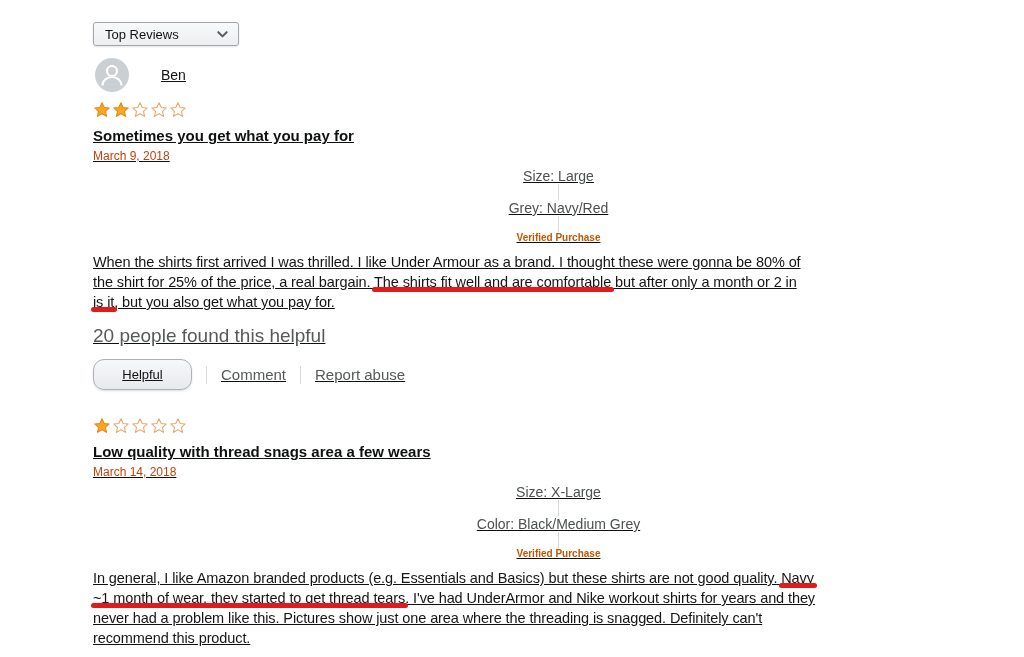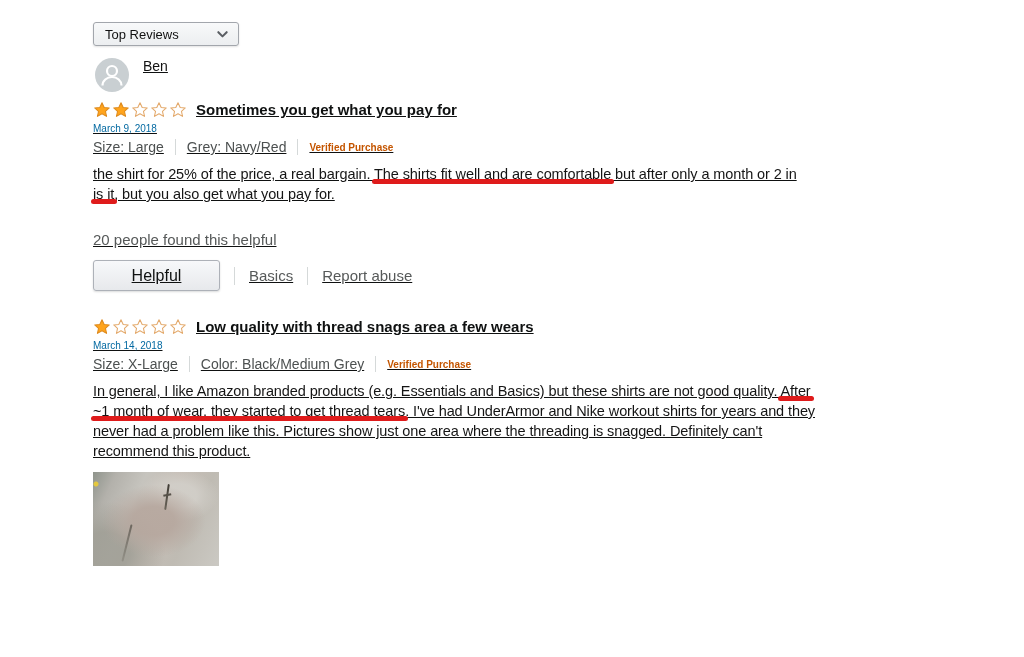--- a/index.html
+++ b/index.html
@@ -25,45 +25,48 @@
     box-shadow: 0 1px 2px rgba(15,17,17,.12);
     font-size: 13px;
     color: #111;
     cursor: pointer;
   }
   .sort-dropdown .chev { display: inline-flex; margin-top: 1px; }
 
   
   .author-row {
     display: flex;
-    gap: 14px;
+    align-items: center;
+    gap: 32px;
     margin-top: 12px;
     margin-left: 2px;
   }
   .avatar { width: 34px; height: 34px; display: inline-flex; }
   .author-name { font-size: 14px; color: #111; }
 
   
   .title-row {
     display: flex;
     gap: 9px;
     margin-top: 9px;
+    flex-direction: column;
   }
   .stars { display: inline-flex; gap: 1px; }
   .stars svg { display: block; }
   .review-title { font-size: 15px; font-weight: bold; color: #0f1111; }
 
-  .review-date { margin-top: 5px; font-size: 10px; color: #0369a1; }
+  .review-date { margin-top: 5px; font-size: 12px; color: #c2410c; }
 
   .meta-row {
     display: flex;
     align-items: center;
     margin-top: 5px;
     font-size: 14px;
     color: #4c5050;
+    flex-direction: column;
   }
   .meta-sep {
     width: 0;
     height: 16px;
     border-left: 1px solid #d5d9d9;
     margin: 0 11px;
   }
   .verified { color: #c45500; font-weight: bold; font-size: 10px; }
 
   
@@ -80,36 +83,36 @@
     content: "";
     position: absolute;
     left: -2px;
     right: -3px;
     bottom: -2px;
     height: 5px;
     border-radius: 3px;
     background: #df1b1b;
   }
 
-  .helpful-count { margin-top: 27px; font-size: 15px; color: #565959; }
+  .helpful-count { margin-top: 13px; font-size: 19px; color: #565959; }
 
   .actions-row {
     display: flex;
     align-items: center;
     margin-top: 12px;
   }
   .helpful-btn {
-    width: 127px;
+    width: 99px;
     height: 31px;
     border: 1px solid #adb1b8;
-    border-radius: 3px;
+    border-radius: 11px;
     background: linear-gradient(#f7f8fa, #e7e9ec);
     box-shadow: 0 1px 2px rgba(15,17,17,.15);
     font-family: "Liberation Sans", sans-serif;
-    font-size: 16px;
+    font-size: 13px;
     color: #0f1111;
     cursor: pointer;
   }
   .action-sep {
     width: 0;
     height: 18px;
     border-left: 1px solid #d5d9d9;
     margin: 0 14px;
   }
   .action-link {
@@ -220,30 +223,31 @@
 
     <div class="meta-row">
       <span>Size: Large</span>
       <span class="meta-sep"></span>
       <span>Grey: Navy/Red</span>
       <span class="meta-sep"></span>
       <span class="verified">Verified Purchase</span>
     </div>
 
     <div class="review-body">
+        <div class="body-line"><span>When the shirts first arrived I was thrilled. I like Under Armour as a brand. I thought these were gonna be 80% of</span></div>
         <div class="body-line"><span>the shirt for 25% of the price, a real bargain. </span><span class="redline">The shirts fit well and are comfortable</span><span> but after only a month or 2 in</span></div>
         <div class="body-line"><span class="redline">is it</span><span>, but you also get what you pay for.</span></div>
       </div>
 
     <div class="helpful-count">20 people found this helpful</div>
 
     <div class="actions-row">
       <button class="helpful-btn">Helpful</button>
       <span class="action-sep"></span>
-      <a class="action-link">Basics</a>
+      <a class="action-link">Comment</a>
       <span class="action-sep"></span>
       <a class="action-link">Report abuse</a>
     </div>
   </article>
 
   
   <article class="review second">
 
     <div class="title-row">
       <span class="stars">
@@ -270,21 +274,21 @@
 
     <div class="meta-row">
       <span>Size: X-Large</span>
       <span class="meta-sep"></span>
       <span>Color: Black/Medium Grey</span>
       <span class="meta-sep"></span>
       <span class="verified">Verified Purchase</span>
     </div>
 
     <div class="review-body">
-        <div class="body-line"><span>In general, I like Amazon branded products (e.g. Essentials and Basics) but these shirts are not good quality. </span><span class="redline">After</span></div>
+        <div class="body-line"><span>In general, I like Amazon branded products (e.g. Essentials and Basics) but these shirts are not good quality. </span><span class="redline">Navy</span></div>
         <div class="body-line"><span class="redline">~1 month of wear, they started to get thread tears</span><span>. I've had UnderArmor and Nike workout shirts for years and they</span></div>
         <div class="body-line"><span>never had a problem like this. Pictures show just one area where the threading is snagged. Definitely can't</span></div>
         <div class="body-line"><span>recommend this product.</span></div>
       </div>
 
     <div class="review-image">
       <span class="snag"></span>
       <span class="fold"></span>
     </div>
   </article>

